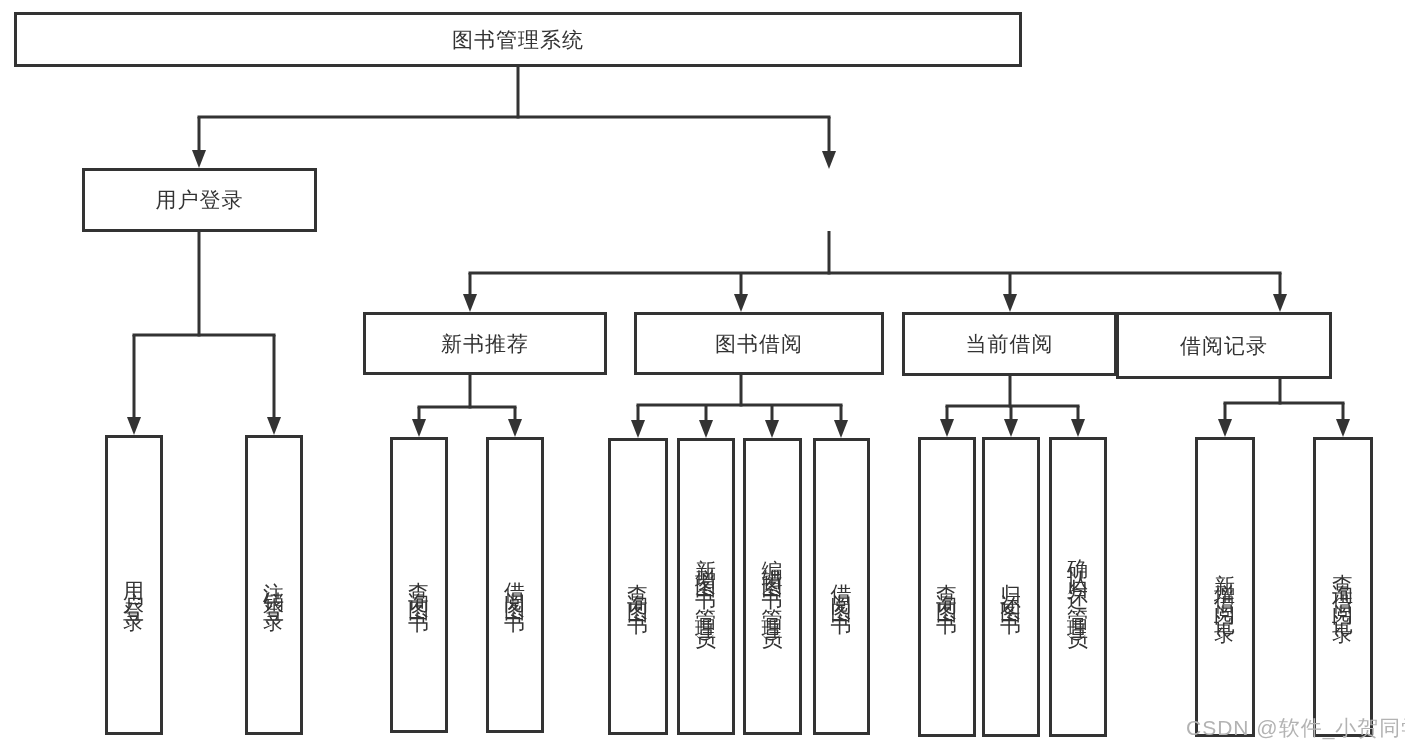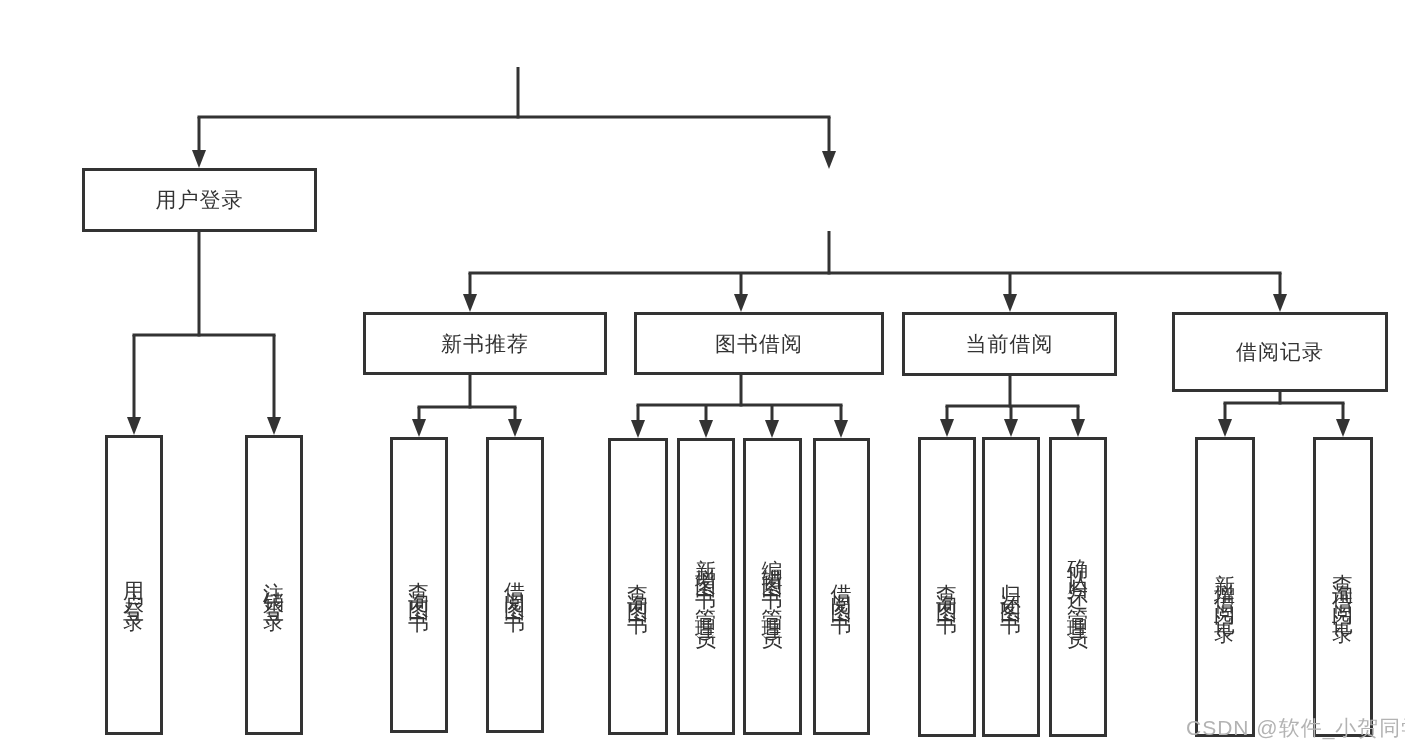--- a/index.html
+++ b/index.html
@@ -89,35 +89,38 @@
       <polygon points="765,420 779,420 772,438"></polygon>
       <polygon points="834,420 848,420 841,438"></polygon>
       <polygon points="940,419 954,419 947,437"></polygon>
       <polygon points="1004,419 1018,419 1011,437"></polygon>
       <polygon points="1071,419 1085,419 1078,437"></polygon>
       <polygon points="1218,419 1232,419 1225,437"></polygon>
       <polygon points="1336,419 1350,419 1343,437"></polygon>
     </g>
   </svg>
 
+  <div class="box h" style="left:14px;top:12px;width:1008px;height:55px">
+    <span>图书管理系统</span>
+  </div>
 
   <div class="box h" style="left:82px;top:168px;width:235px;height:64px">
     <span>用户登录</span>
   </div>
 
   <div class="box h" style="left:363px;top:312px;width:244px;height:63px">
     <span>新书推荐</span>
   </div>
   <div class="box h" style="left:634px;top:312px;width:250px;height:63px">
     <span>图书借阅</span>
   </div>
   <div class="box h" style="left:902px;top:312px;width:215px;height:64px">
     <span>当前借阅</span>
   </div>
-  <div class="box h" style="left:1172px;top:312px;width:216px;height:80px">
+  <div class="box h" style="left:1116px;top:312px;width:216px;height:67px">
     <span>借阅记录</span>
   </div>
 
   <div class="box" style="left:105px;top:435px;width:58px;height:300px">
     <span class="vtext">用户登录</span>
   </div>
   <div class="box" style="left:245px;top:435px;width:58px;height:300px">
     <span class="vtext">注销登录</span>
   </div>
 

